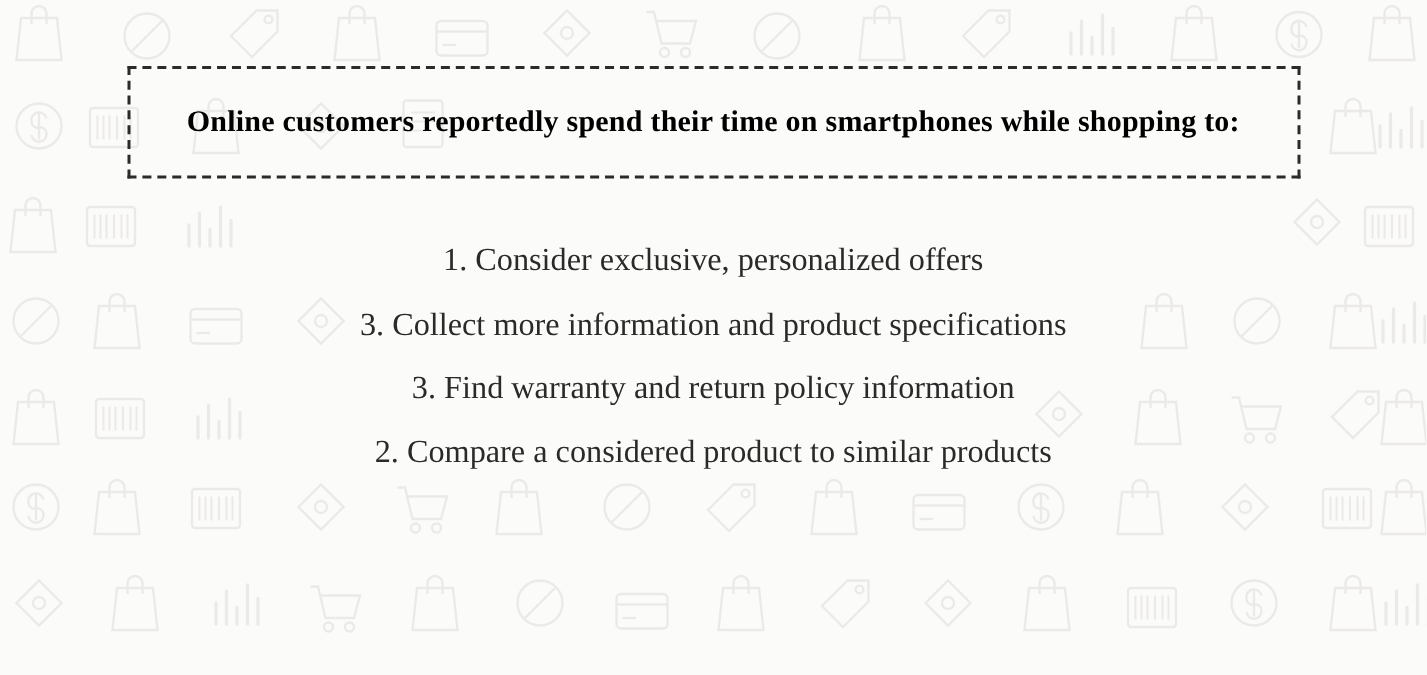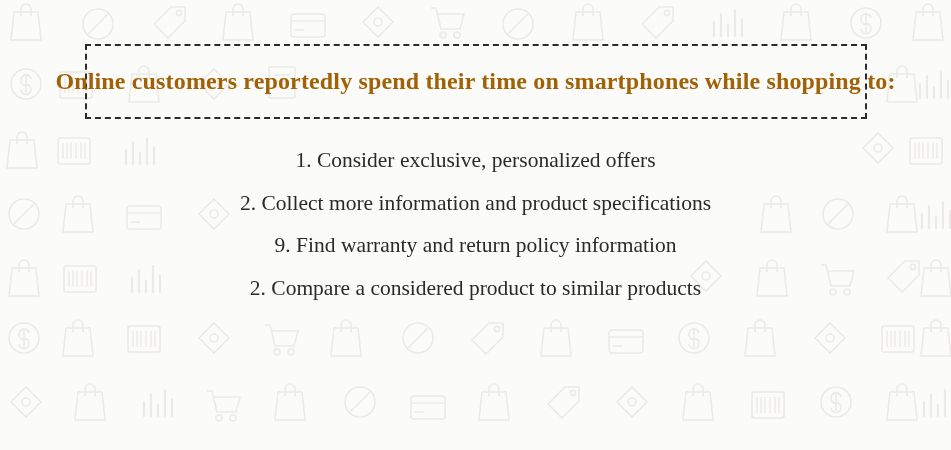--- a/index.html
+++ b/index.html
@@ -43,30 +43,30 @@
     width: 782px;
     height: 75px;
     display: flex;
     align-items: center;
     justify-content: center;
     background: transparent;
   }
   .headline-text {
     font-family: "Liberation Serif", serif;
     font-weight: bold;
-    font-size: 24px;
-    color: #a16207;
+    font-size: 20px;
+    color: #000000;
     letter-spacing: 0.15px;
     text-align: right;
     padding: 0 14px;
     white-space: nowrap;
   }
 
   .list {
-    margin-top: 31px;
+    margin-top: 44px;
     width: 100%;
     display: flex;
     flex-direction: column;
     align-items: center;
   }
   .list-item {
     font-family: "Liberation Serif", serif;
     font-size: 21.5px;
     color: #2a2a2a;
     line-height: 1.0;
@@ -220,18 +220,18 @@
 </div>
 
 <div class="content">
 
   <div class="headline-box">
     <div class="headline-text">Online customers reportedly spend their time on smartphones while shopping to:</div>
   </div>
 
   <div class="list">
     <div class="list-item">1. Consider exclusive, personalized offers</div>
-    <div class="list-item">2. Collect more information and product specifications</div>
-    <div class="list-item">9. Find warranty and return policy information</div>
+    <div class="list-item">3. Collect more information and product specifications</div>
+    <div class="list-item">3. Find warranty and return policy information</div>
     <div class="list-item">2. Compare a considered product to similar products</div>
   </div>
 
 </div>
 
 </body></html>

